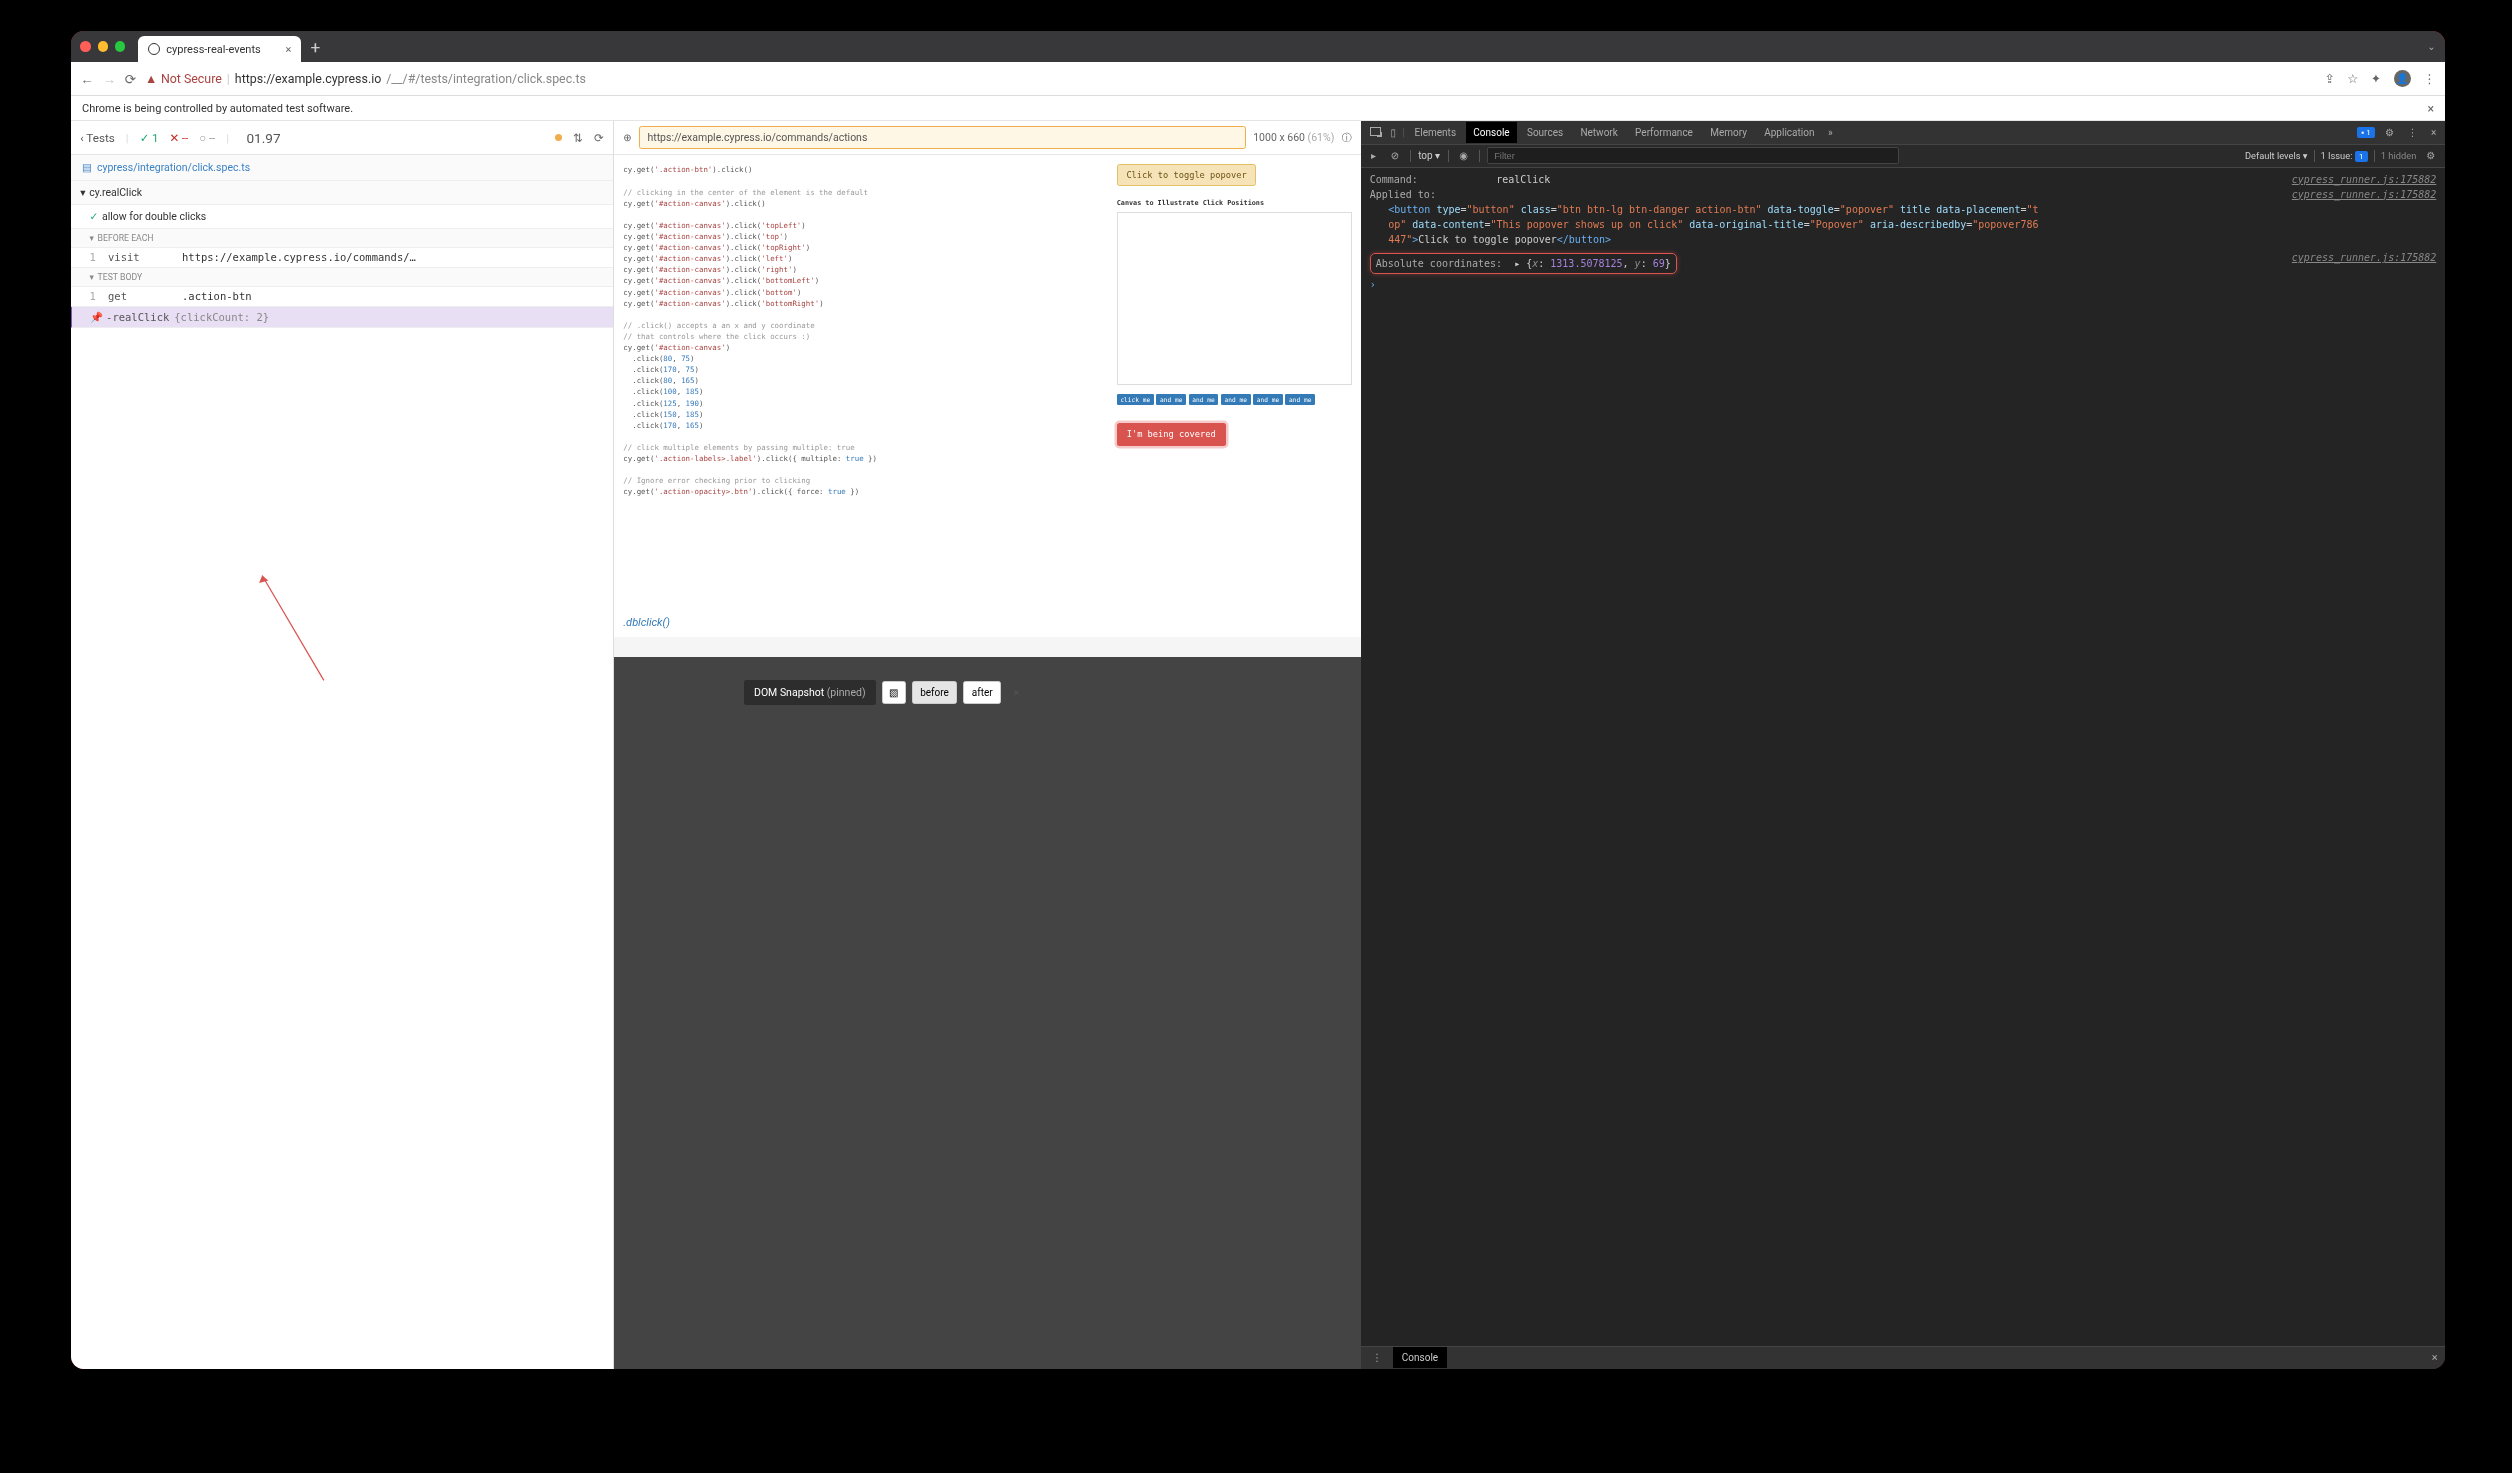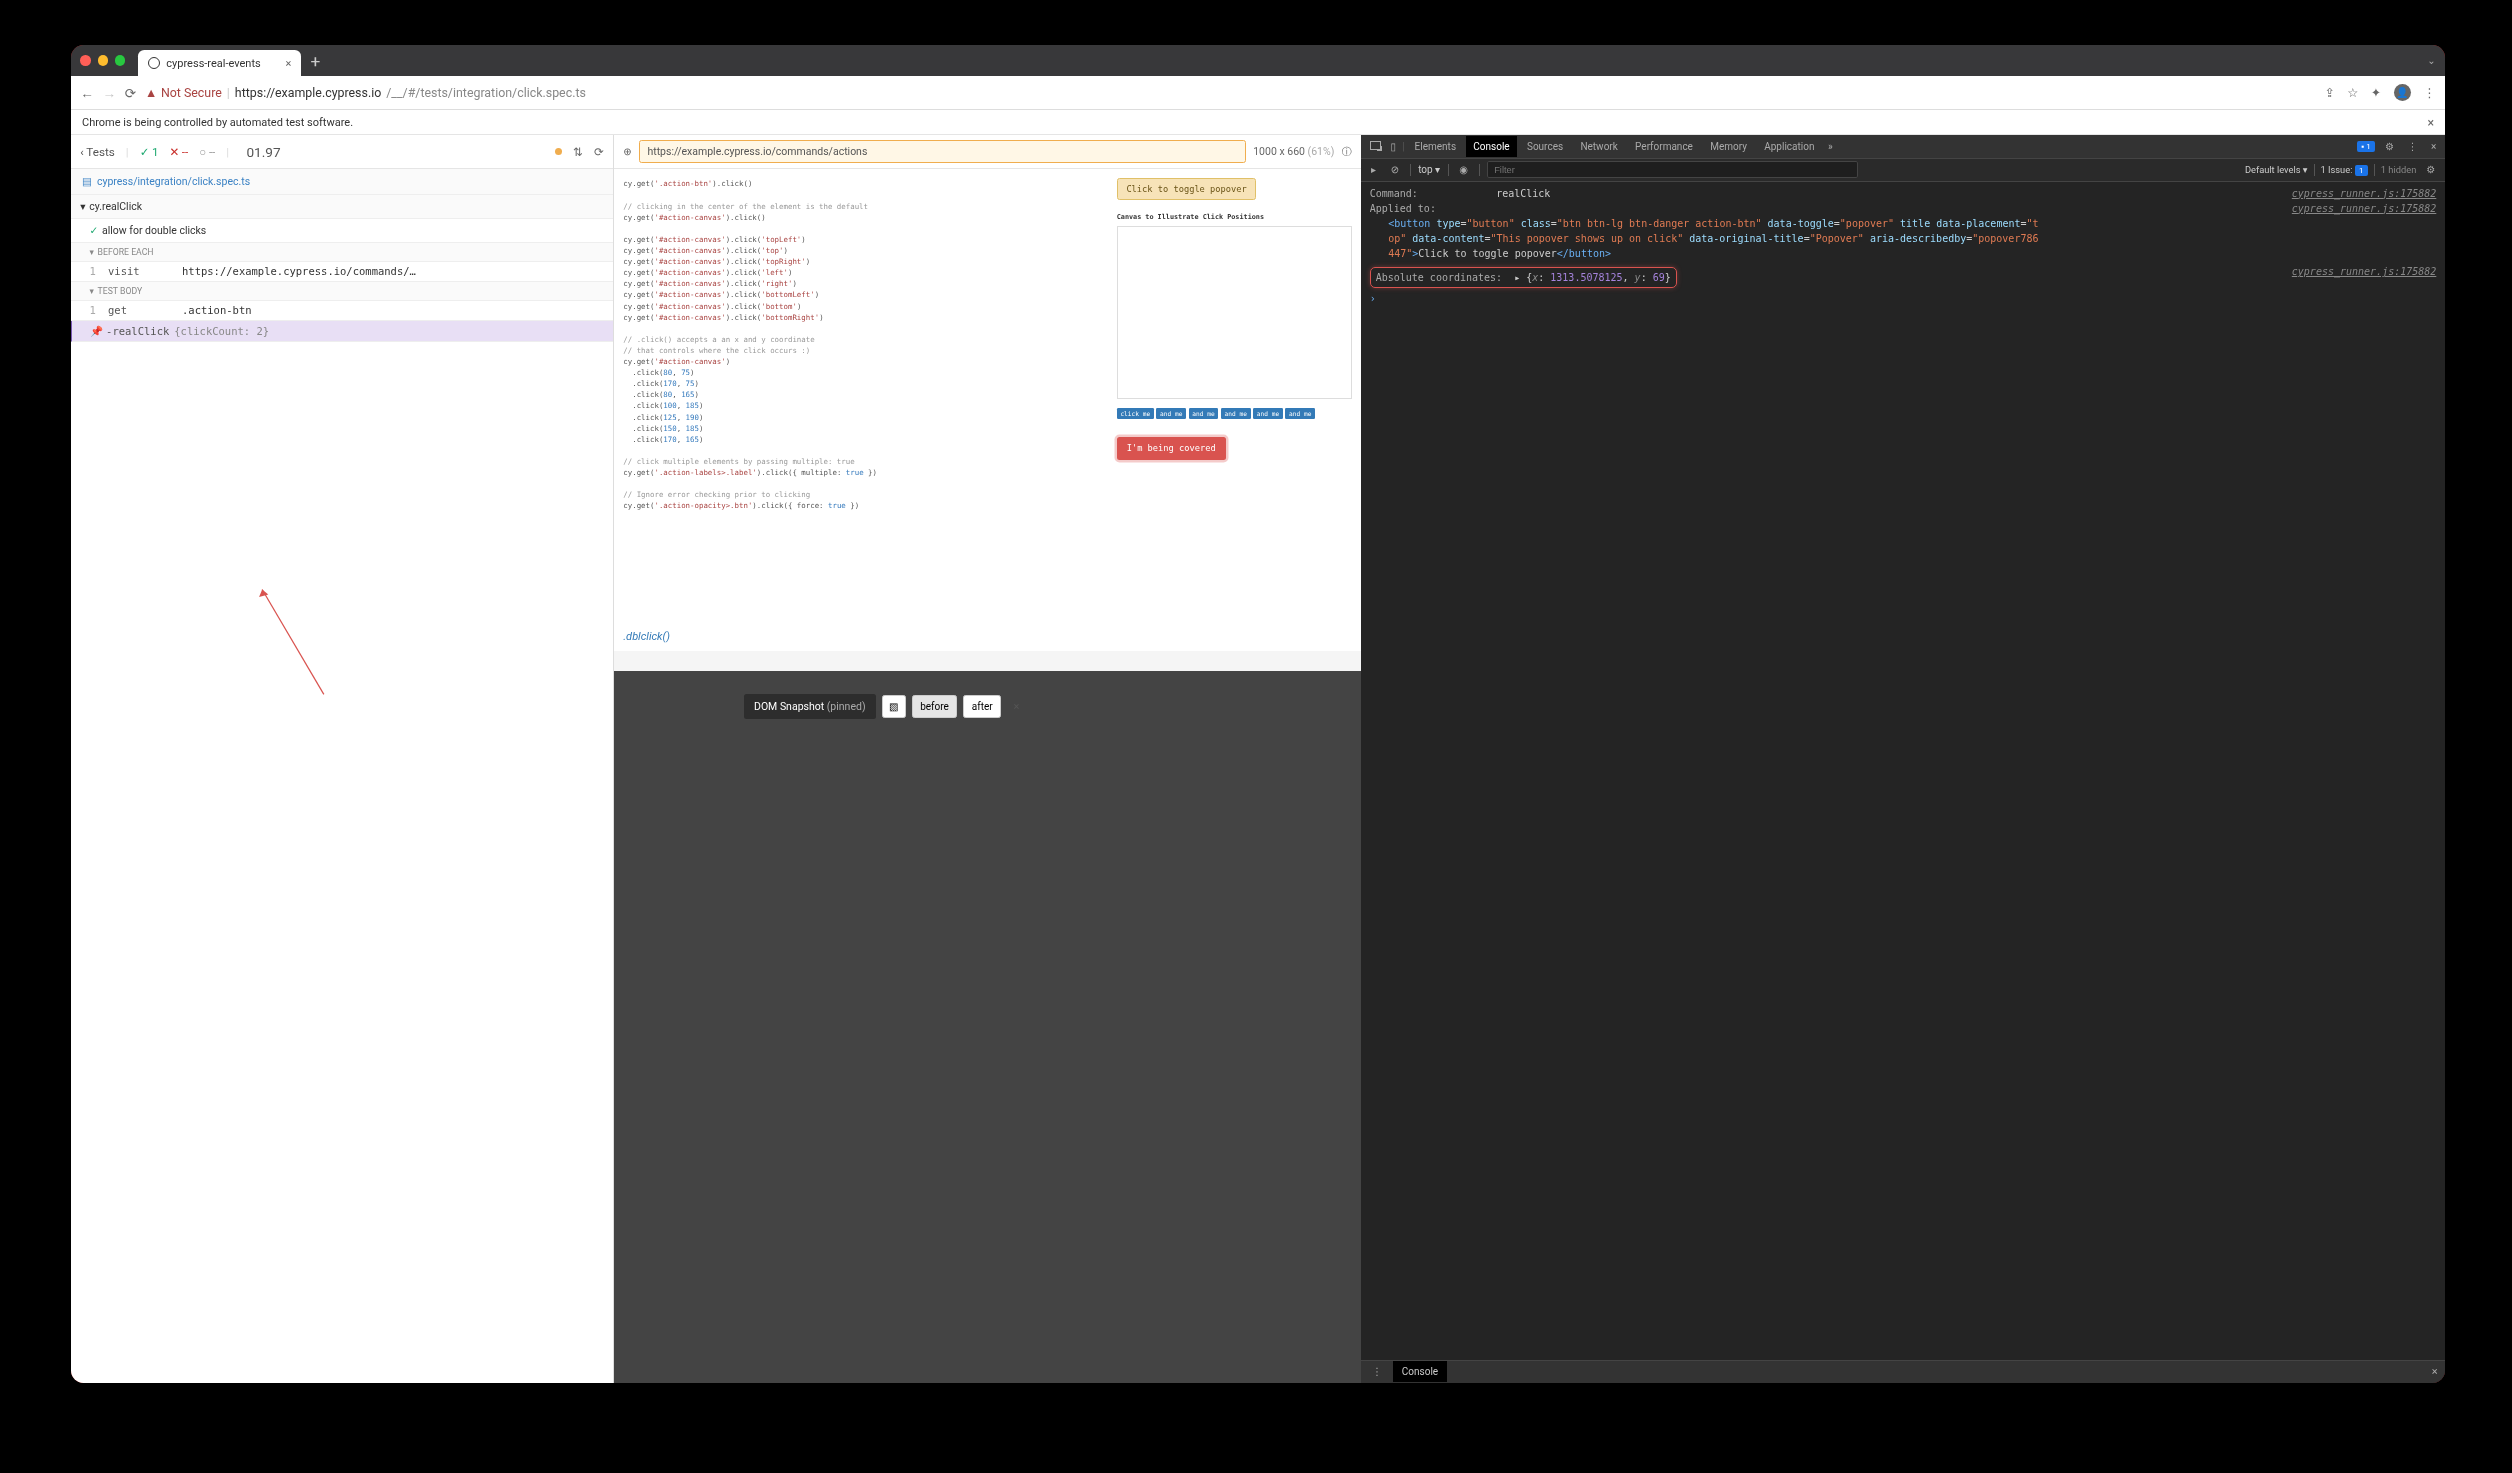--- a/index.html
+++ b/index.html
@@ -1,17 +1,17 @@
 <!DOCTYPE html>
 <html style="font-size:10px"><head>
 <meta charset="utf-8">
 <style>
 * { box-sizing: border-box; margin: 0; padding: 0; }
 body { font-family: -apple-system, BlinkMacSystemFont, "Segoe UI", Roboto, sans-serif; background: #000; width: 2512px; height: 1474px; position: relative; }
-.window { position: absolute; left: 71px; top: 45px; width: 2374px; height: 1338px; background: #b91c1c; border-radius: 12.4px; overflow: hidden; box-shadow: 0 18.5px 49px rgba(0,0,0,0.5); }
+.window { position: absolute; left: 71px; top: 31px; width: 2374px; height: 1338px; background: #b91c1c; border-radius: 12.4px; overflow: hidden; box-shadow: 0 18.5px 49px rgba(0,0,0,0.5); }
 .titlebar { height: 31px; background: #38383a; display: flex; align-items: center; padding: 0 9.3px; }
 .traffic { display: flex; gap: 6.8px; margin-right: 12.4px; }
 .dot { width: 10.5px; height: 10.5px; border-radius: 50%; }
 .dot.red { background: #ff5f57; }
 .dot.yellow { background: #febc2e; }
 .dot.green { background: #28c840; }
 .tab { background: #fff; color: #333; padding: 5px 10px; border-radius: 6.2px 6.2px 0 0; display: flex; align-items: center; gap: 6.2px; font-size: 11px; height: 26px; margin-top: 5px; }
 .tab-icon { width: 12.4px; height: 12.4px; border: 1.2px solid #333; border-radius: 50%; display: inline-flex; align-items: center; justify-content: center; font-size: 7.4px; font-weight: bold; }
 .tab-close { margin-left: 18.5px; color: #666; font-size: 11px; }
 .newtab { color: #ccc; font-size: 17.3px; margin-left: 9.3px; }
@@ -80,21 +80,21 @@
 .aut-dark { position: absolute; left: 0; right: 0; top: 502px; bottom: 0; background: #444; }
 .devtools { flex: 1; background: #242424; color: #ccc; display: flex; flex-direction: column; font-size: 10px; }
 .dt-tabs { height: 23.5px; background: #333; display: flex; align-items: center; padding: 0 5px; gap: 2.5px; border-bottom: 0.6px solid #444; }
 .dt-icon { color: #aaa; font-size: 10px; padding: 0 3.7px; }
 .dt-tab { padding: 5px 7.4px; color: #aaa; }
 .dt-tab.active { background: #000; color: #fff; }
 .dt-right { margin-left: auto; display: flex; gap: 6.2px; align-items: center; }
 .dt-badge { background: #1a73e8; color: #fff; font-size: 8px; padding: 1.2px 4.3px; border-radius: 1.9px; }
 .dt-filter { height: 23.5px; background: #2a2a2a; display: flex; align-items: center; padding: 0 6.2px; gap: 7.4px; border-bottom: 0.6px solid #444; }
 .dt-filter-sep { width: 0.6px; height: 12.4px; background: #555; }
-.dt-filter input { background: #1e1e1e; border: 0.6px solid #444; color: #ccc; padding: 2.5px 6.2px; font-size: 9.3px; border-radius: 1.9px; width: 371px; }
+.dt-filter input { background: #1e1e1e; border: 0.6px solid #444; color: #ccc; padding: 2.5px 6.2px; font-size: 9.3px; border-radius: 1.9px; width: 412px; }
 .dt-filter-right { margin-left: auto; display: flex; gap: 6.2px; align-items: center; font-size: 9.3px; }
 .console-body { flex: 1; padding: 3.7px 8.7px; font-family: Menlo, monospace; font-size: 10px; line-height: 1.5; position: relative; }
 .con-line { display: flex; }
 .con-msg { flex: 1; }
 .con-src { color: #888; text-decoration: underline; font-style: italic; }
 .con-italic { color: #888; font-style: italic; }
 .con-label { color: #aaa; }
 .con-str { color: #e07b53; }
 .con-attr { color: #9cdcfe; }
 .con-tag { color: #6ab0f3; }

